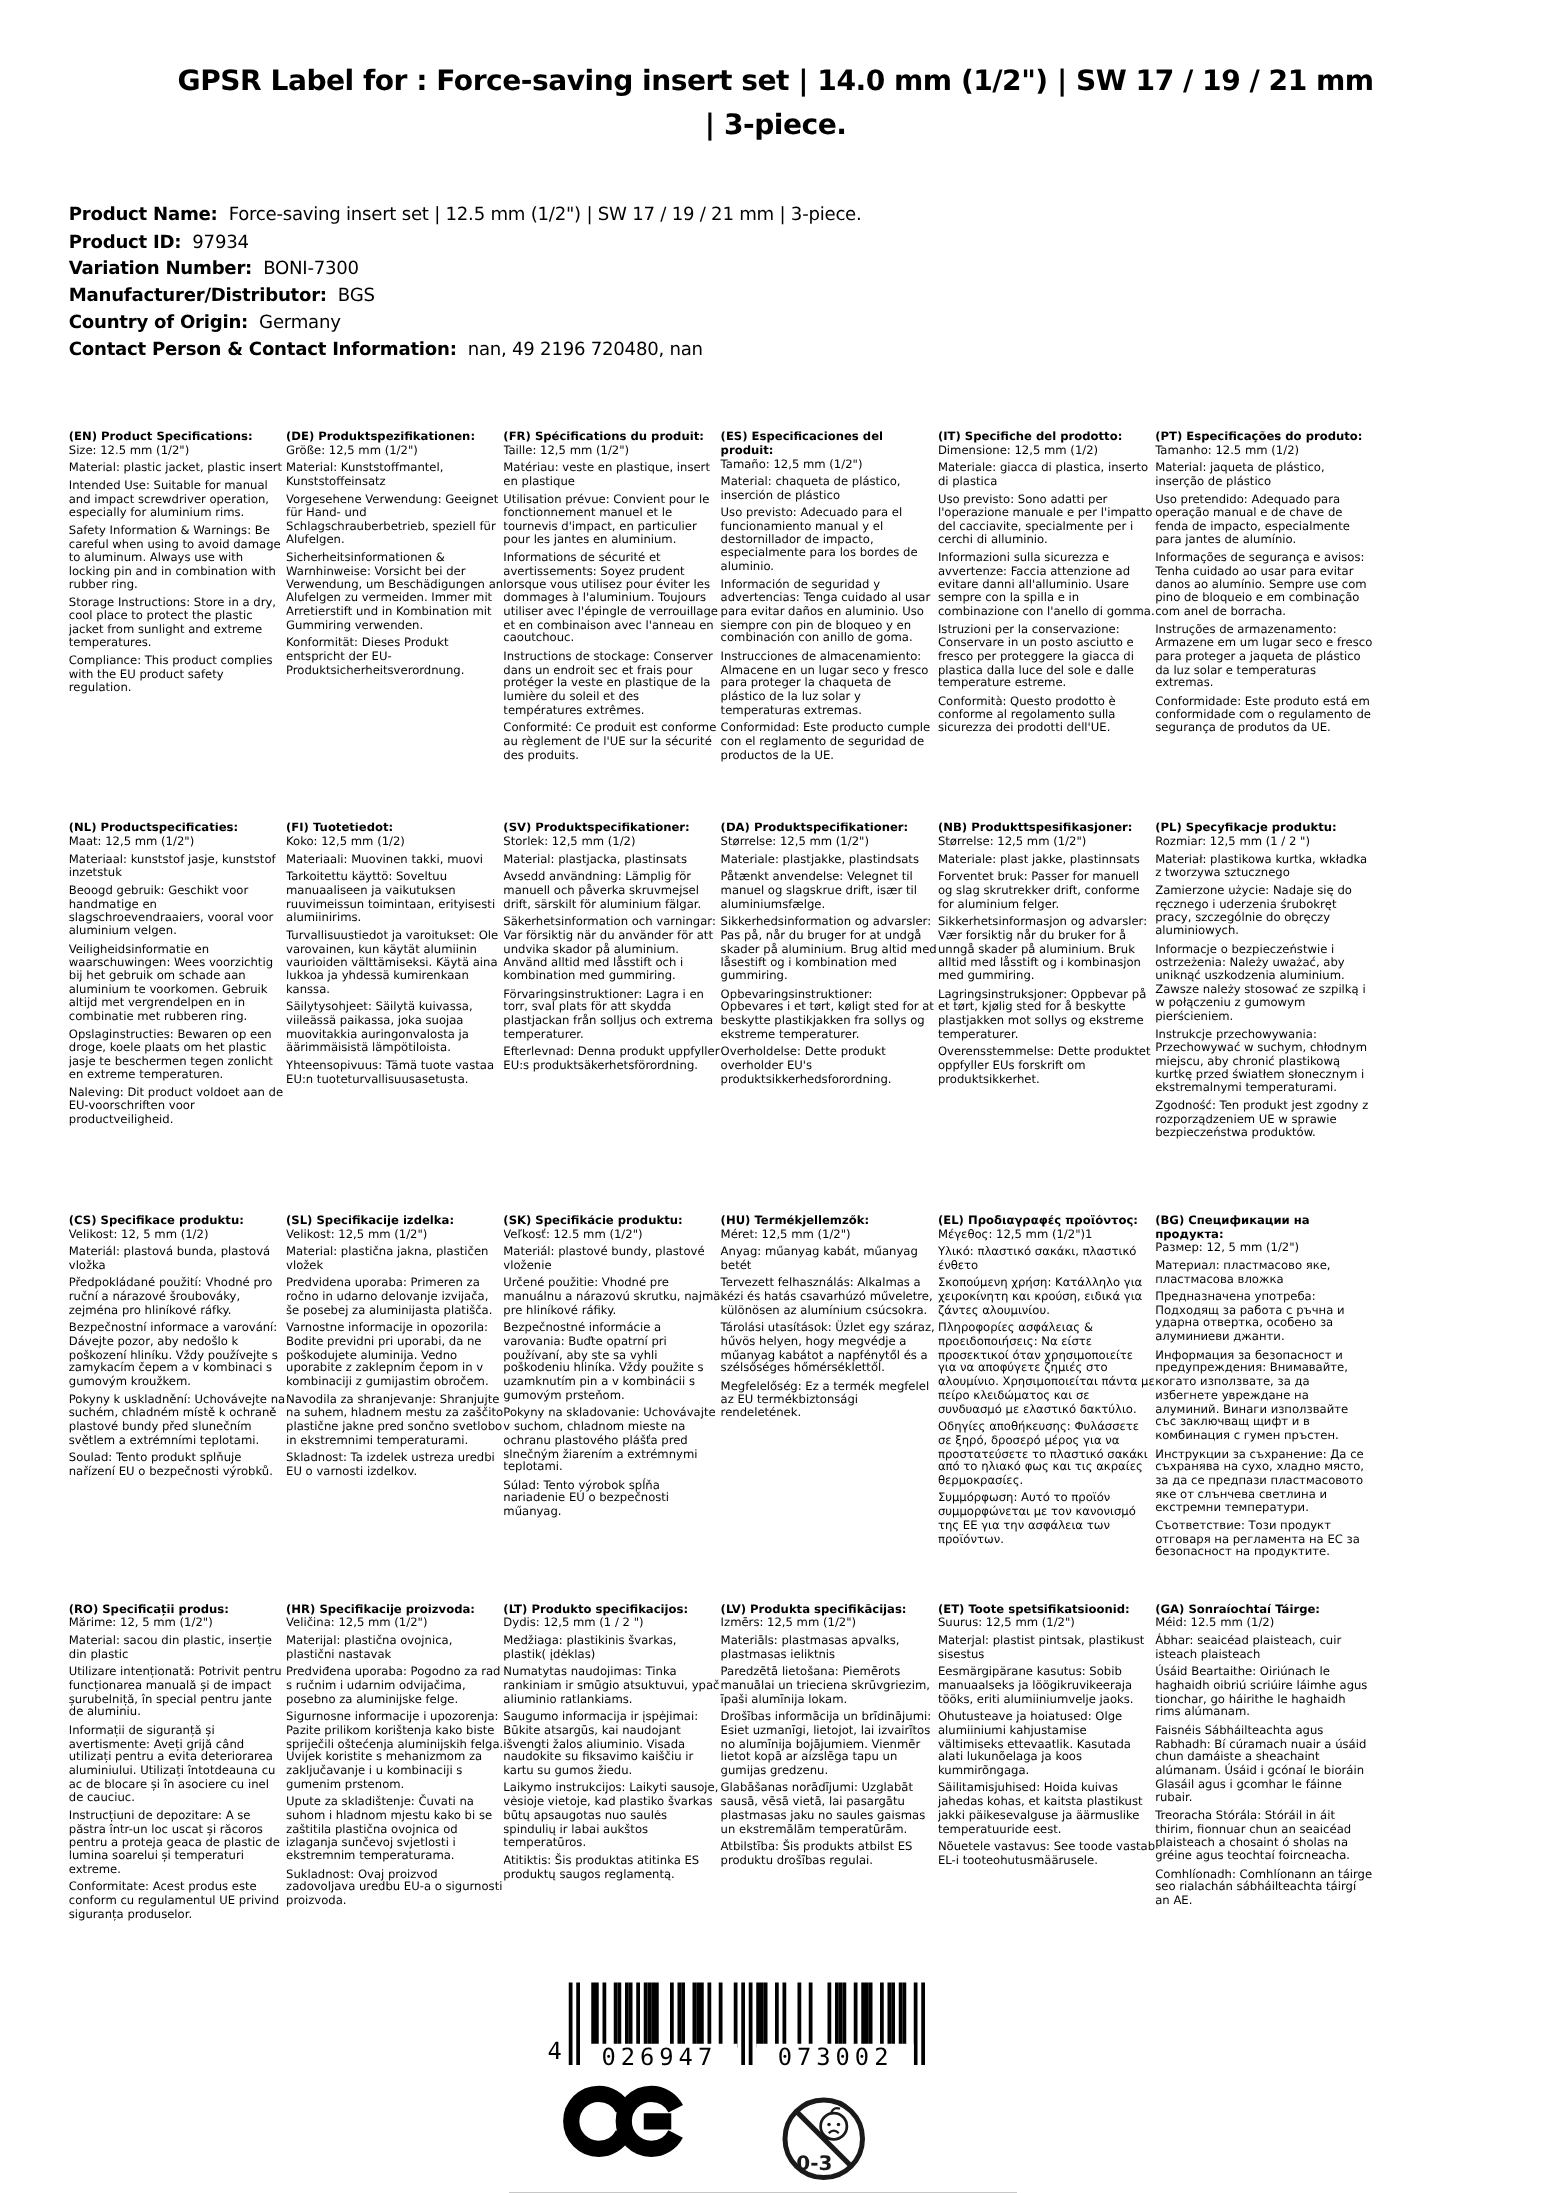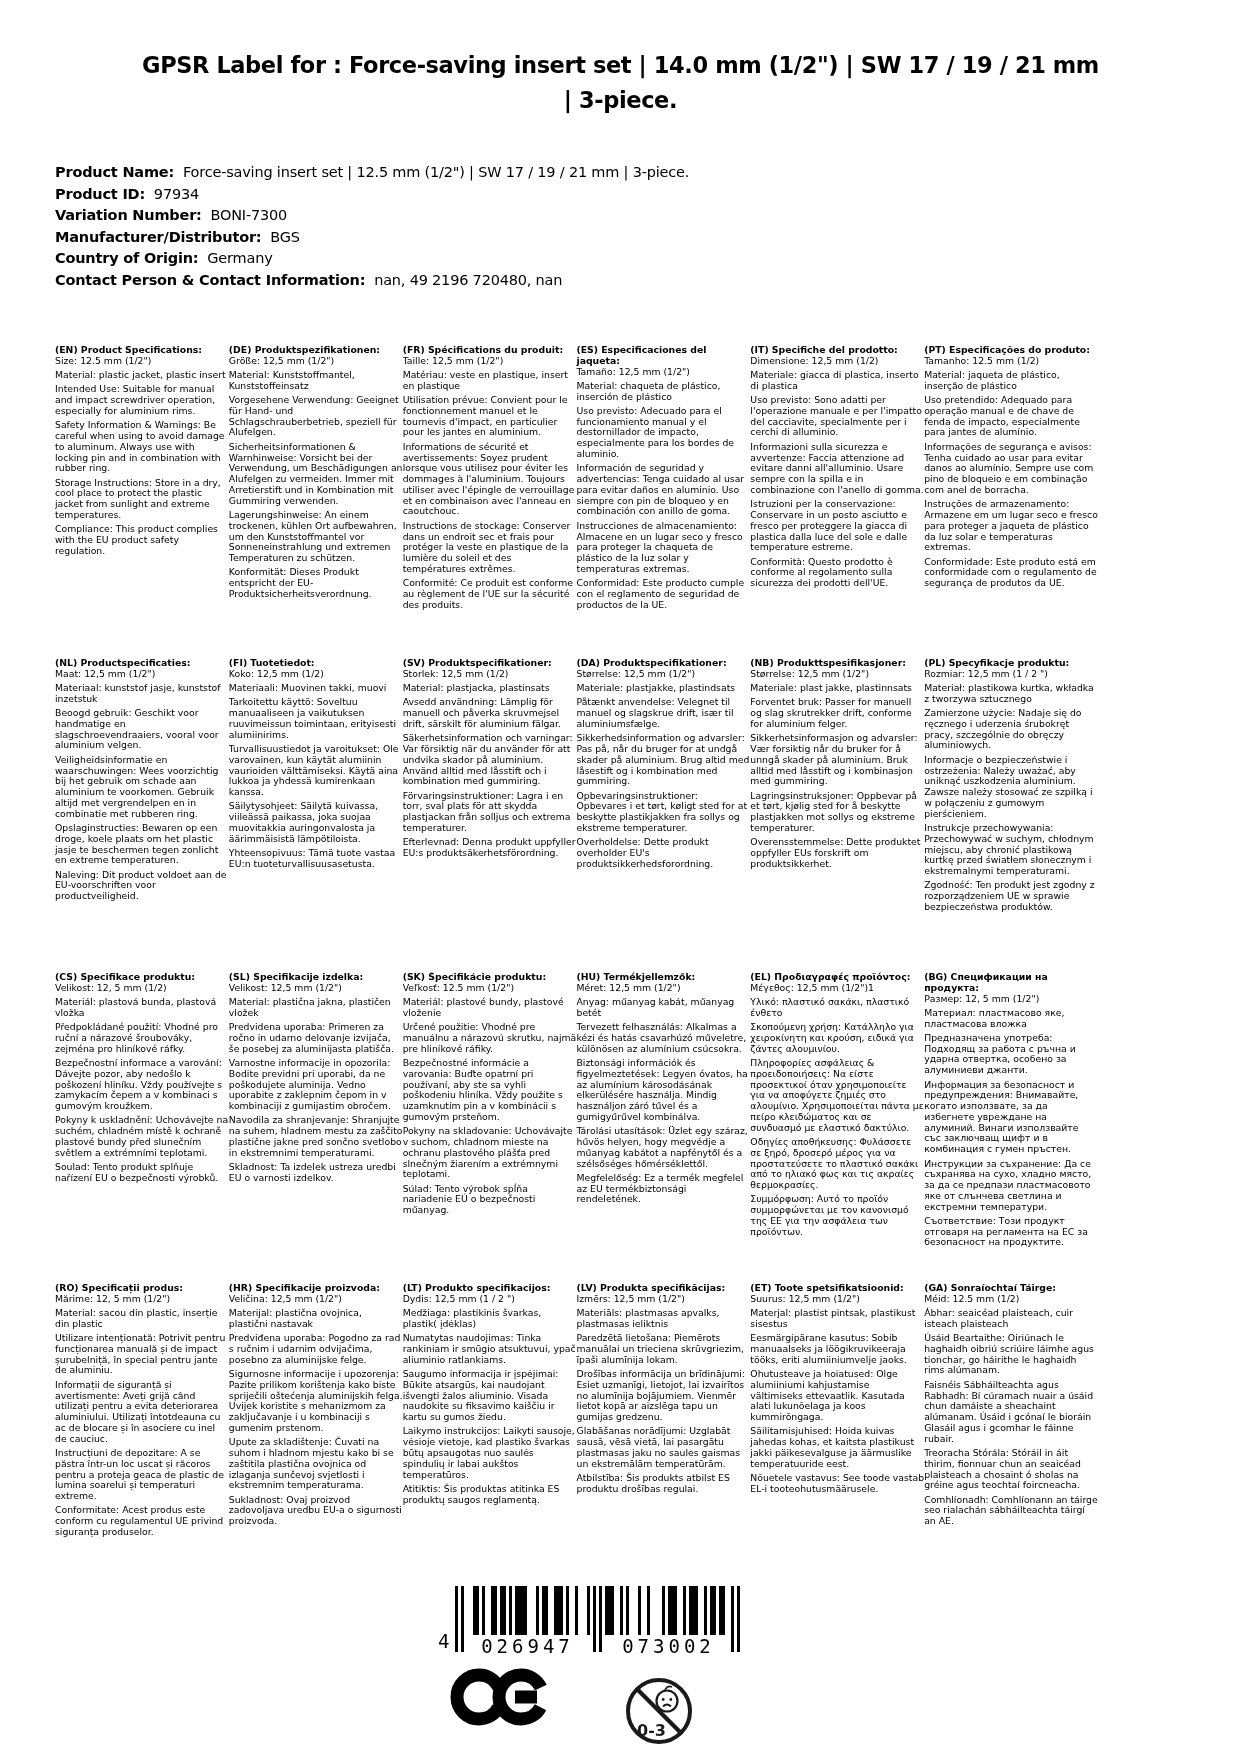--- a/index.html
+++ b/index.html
@@ -71,34 +71,33 @@
         <p>Safety Information &amp; Warnings: Be careful when using to avoid damage to aluminum. Always use with locking pin and in combination with rubber ring.</p>
         <p>Storage Instructions: Store in a dry, cool place to protect the plastic jacket from sunlight and extreme temperatures.</p>
         <p>Compliance: This product complies with the EU product safety regulation.</p>
       </div>
       <div class="lang-block">
         <div class="lb-head">(DE) Produktspezifikationen:</div>
         <p class="first">Größe: 12,5 mm (1/2")</p>
         <p>Material: Kunststoffmantel, Kunststoffeinsatz</p>
         <p>Vorgesehene Verwendung: Geeignet für Hand- und Schlagschrauberbetrieb, speziell für Alufelgen.</p>
         <p>Sicherheitsinformationen &amp; Warnhinweise: Vorsicht bei der Verwendung, um Beschädigungen an Alufelgen zu vermeiden. Immer mit Arretierstift und in Kombination mit Gummiring verwenden.</p>
-        <p>Lagerungshinweise: An einem trockenen, kühlen Ort aufbewahren, um den Kunststoffmantel vor Sonneneinstrahlung und extremen Temperaturen zu schützen.</p>
         <p>Konformität: Dieses Produkt entspricht der EU-Produktsicherheitsverordnung.</p>
       </div>
       <div class="lang-block">
         <div class="lb-head">(FR) Spécifications du produit:</div>
         <p class="first">Taille: 12,5 mm (1/2")</p>
         <p>Matériau: veste en plastique, insert en plastique</p>
         <p>Utilisation prévue: Convient pour le fonctionnement manuel et le tournevis d'impact, en particulier pour les jantes en aluminium.</p>
         <p>Informations de sécurité et avertissements: Soyez prudent lorsque vous utilisez pour éviter les dommages à l'aluminium. Toujours utiliser avec l'épingle de verrouillage et en combinaison avec l'anneau en caoutchouc.</p>
         <p>Instructions de stockage: Conserver dans un endroit sec et frais pour protéger la veste en plastique de la lumière du soleil et des températures extrêmes.</p>
         <p>Conformité: Ce produit est conforme au règlement de l'UE sur la sécurité des produits.</p>
       </div>
       <div class="lang-block">
-        <div class="lb-head">(ES) Especificaciones del jaqueta:</div>
+        <div class="lb-head">(ES) Especificaciones del produit:</div>
         <p class="first">Tamaño: 12,5 mm (1/2")</p>
         <p>Material: chaqueta de plástico, inserción de plástico</p>
         <p>Uso previsto: Adecuado para el funcionamiento manual y el destornillador de impacto, especialmente para los bordes de aluminio.</p>
         <p>Información de seguridad y advertencias: Tenga cuidado al usar para evitar daños en aluminio. Uso siempre con pin de bloqueo y en combinación con anillo de goma.</p>
         <p>Instrucciones de almacenamiento: Almacene en un lugar seco y fresco para proteger la chaqueta de plástico de la luz solar y temperaturas extremas.</p>
         <p>Conformidad: Este producto cumple con el reglamento de seguridad de productos de la UE.</p>
       </div>
       <div class="lang-block">
         <div class="lb-head">(IT) Specifiche del prodotto:</div>
         <p class="first">Dimensione: 12,5 mm (1/2)</p>
@@ -196,21 +195,20 @@
         <p>Určené použitie: Vhodné pre manuálnu a nárazovú skrutku, najmä pre hliníkové ráfiky.</p>
         <p>Bezpečnostné informácie a varovania: Buďte opatrní pri používaní, aby ste sa vyhli poškodeniu hliníka. Vždy použite s uzamknutím pin a v kombinácii s gumovým prsteňom.</p>
         <p>Pokyny na skladovanie: Uchovávajte v suchom, chladnom mieste na ochranu plastového plášťa pred slnečným žiarením a extrémnymi teplotami.</p>
         <p>Súlad: Tento výrobok spĺňa nariadenie EÚ o bezpečnosti műanyag.</p>
       </div>
       <div class="lang-block">
         <div class="lb-head">(HU) Termékjellemzők:</div>
         <p class="first">Méret: 12,5 mm (1/2")</p>
         <p>Anyag: műanyag kabát, műanyag betét</p>
         <p>Tervezett felhasználás: Alkalmas a kézi és hatás csavarhúzó műveletre, különösen az alumínium csúcsokra.</p>
-        <p>Biztonsági információk és figyelmeztetések: Legyen óvatos, ha az alumínium károsodásának elkerülésére használja. Mindig használjon záró tűvel és a gumigyűrűvel kombinálva.</p>
         <p>Tárolási utasítások: Üzlet egy száraz, hűvös helyen, hogy megvédje a műanyag kabátot a napfénytől és a szélsőséges hőmérséklettől.</p>
         <p>Megfelelőség: Ez a termék megfelel az EU termékbiztonsági rendeletének.</p>
       </div>
       <div class="lang-block">
         <div class="lb-head">(EL) Προδιαγραφές προϊόντος:</div>
         <p class="first">Μέγεθος: 12,5 mm (1/2")1</p>
         <p>Υλικό: πλαστικό σακάκι, πλαστικό ένθετο</p>
         <p>Σκοπούμενη χρήση: Κατάλληλο για χειροκίνητη και κρούση, ειδικά για ζάντες αλουμινίου.</p>
         <p>Πληροφορίες ασφάλειας &amp; προειδοποιήσεις: Να είστε προσεκτικοί όταν χρησιμοποιείτε για να αποφύγετε ζημιές στο αλουμίνιο. Χρησιμοποιείται πάντα με πείρο κλειδώματος και σε συνδυασμό με ελαστικό δακτύλιο.</p>
         <p>Οδηγίες αποθήκευσης: Φυλάσσετε σε ξηρό, δροσερό μέρος για να προστατεύσετε το πλαστικό σακάκι από το ηλιακό φως και τις ακραίες θερμοκρασίες.</p>

